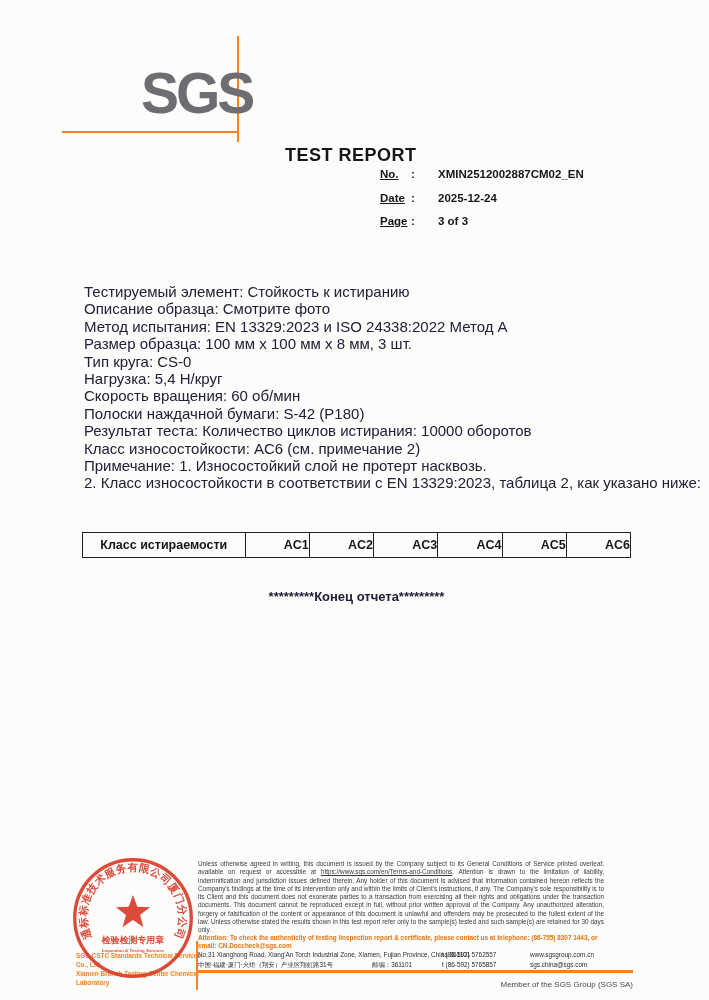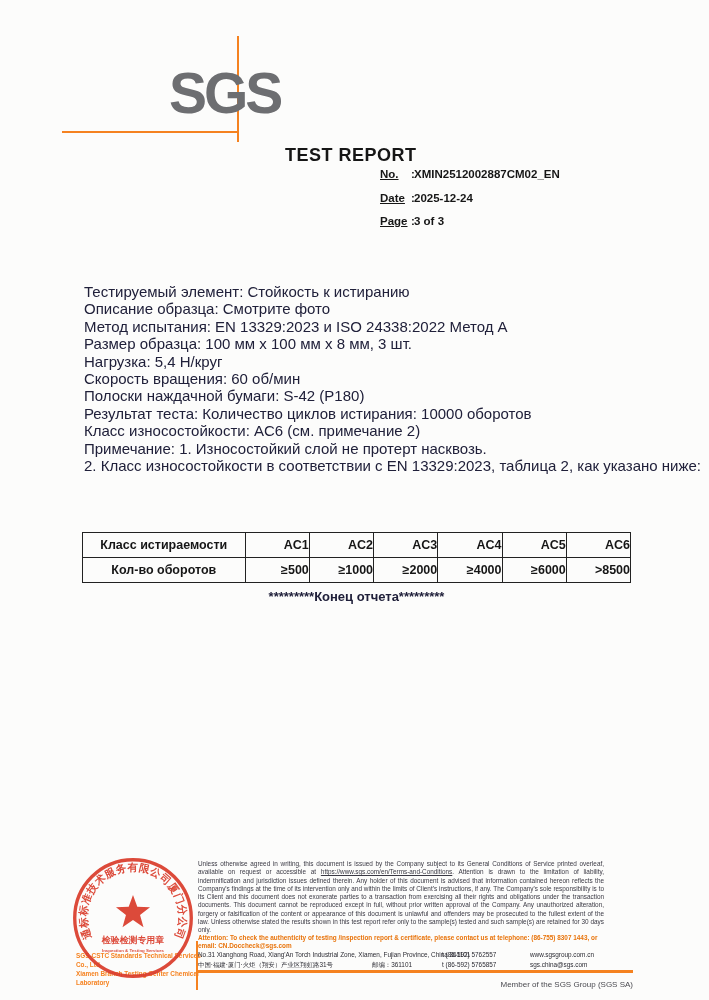--- a/index.html
+++ b/index.html
@@ -4,30 +4,30 @@
 <style>
   * { margin:0; padding:0; box-sizing:border-box; }
   html,body { background:#e8e8e8; }
   .page {
     position:relative; width:709px; height:1000px; margin:0 auto;
     background:#fcfcfb; overflow:hidden;
     font-family:"Liberation Sans", sans-serif; color:#1c1c28;
   }
   
   .logo-text { position:absolute; left:141px; top:60px; font-size:57px; font-weight:800;
-    letter-spacing:-3px; color:#6d6e71;margin-left:28px; }
+    letter-spacing:-3px; color:#6d6e71; }
   .logo-hline { position:absolute; left:62px; top:131px; width:177px; height:2px; background:#f58220; }
   .logo-vline { position:absolute; left:237px; top:36px; width:2px; height:106px; background:#f58220; }
   
   .report-title { position:absolute; left:285px; top:145px; font-size:18px; font-weight:700;
     letter-spacing:.5px; color:#161616; }
   .meta { position:absolute; left:380px; top:168px; font-size:11.5px; font-weight:700; color:#161616;text-decoration:underline; }
   .meta-row { position:relative; height:23.5px; }
   .meta-colon { position:absolute; left:31px; }
-  .meta-value { position:absolute; left:34px; white-space:nowrap;text-align:center; }
+  .meta-value { position:absolute; left:58px; white-space:nowrap;text-align:center; }
   
   .body-lines { position:absolute; left:84px; top:283px; width:560px; }
   .body-line { font-size:15px; line-height:17.4px; font-weight:500; color:#20203a; white-space:nowrap; }
   
   .result-table { position:absolute; left:82px; top:532px; width:549px; border-collapse:collapse; }
   .result-table td { border:1px solid #222; height:25px; text-align:center; vertical-align:middle;
     font-size:12.5px; font-weight:600; color:#161616; }
   .result-table td.lbl { width:162px; }
   .result-table td.v { width:64px;text-align:right; }
   .end-line { position:absolute; left:82px; top:589px; width:549px; text-align:center;
@@ -78,48 +78,40 @@
       <span class="meta-colon">:</span>
       <span class="meta-value">3 of 3</span>
     </div>
   </div>
 
   <div class="body-lines">
     <div class="body-line">Тестируемый элемент: Стойкость к истиранию</div>
     <div class="body-line">Описание образца: Смотрите фото</div>
     <div class="body-line">Метод испытания: EN 13329:2023 и ISO 24338:2022 Метод A</div>
     <div class="body-line">Размер образца: 100 мм x 100 мм x 8 мм, 3 шт.</div>
+    <div class="body-line">Тип круга: CS-0</div>
     <div class="body-line">Нагрузка: 5,4 Н/круг</div>
     <div class="body-line">Скорость вращения: 60 об/мин</div>
     <div class="body-line">Полоски наждачной бумаги: S-42 (P180)</div>
     <div class="body-line">Результат теста: Количество циклов истирания: 10000 оборотов</div>
     <div class="body-line">Класс износостойкости: AC6 (см. примечание 2)</div>
     <div class="body-line">Примечание: 1. Износостойкий слой не протерт насквозь.</div>
     <div class="body-line">2. Класс износостойкости в соответствии с EN 13329:2023, таблица 2, как указано ниже:</div>
   </div>
 
   <table class="result-table">
     <tbody>
         <tr>
       <td class="lbl">Класс истираемости</td>
       <td class="v">AC1</td>
       <td class="v">AC2</td>
       <td class="v">AC3</td>
       <td class="v">AC4</td>
       <td class="v">AC5</td>
       <td class="v">AC6</td>
-    </tr>
-    <tr>
-      <td class="lbl">Кол-во оборотов</td>
-      <td class="v">≥500</td>
-      <td class="v">≥1000</td>
-      <td class="v">≥2000</td>
-      <td class="v">≥4000</td>
-      <td class="v">≥6000</td>
-      <td class="v">&gt;8500</td>
     </tr>
   </tbody>
     </table>
 
   <div class="end-line">*********Конец отчета*********</div>
 
   <div class="company-lines">
     <div>SGS-CSTC Standards Technical Services Co., Ltd.</div>
     <div>Xiamen Branch Testing Center Chemical Laboratory</div>
   </div>

